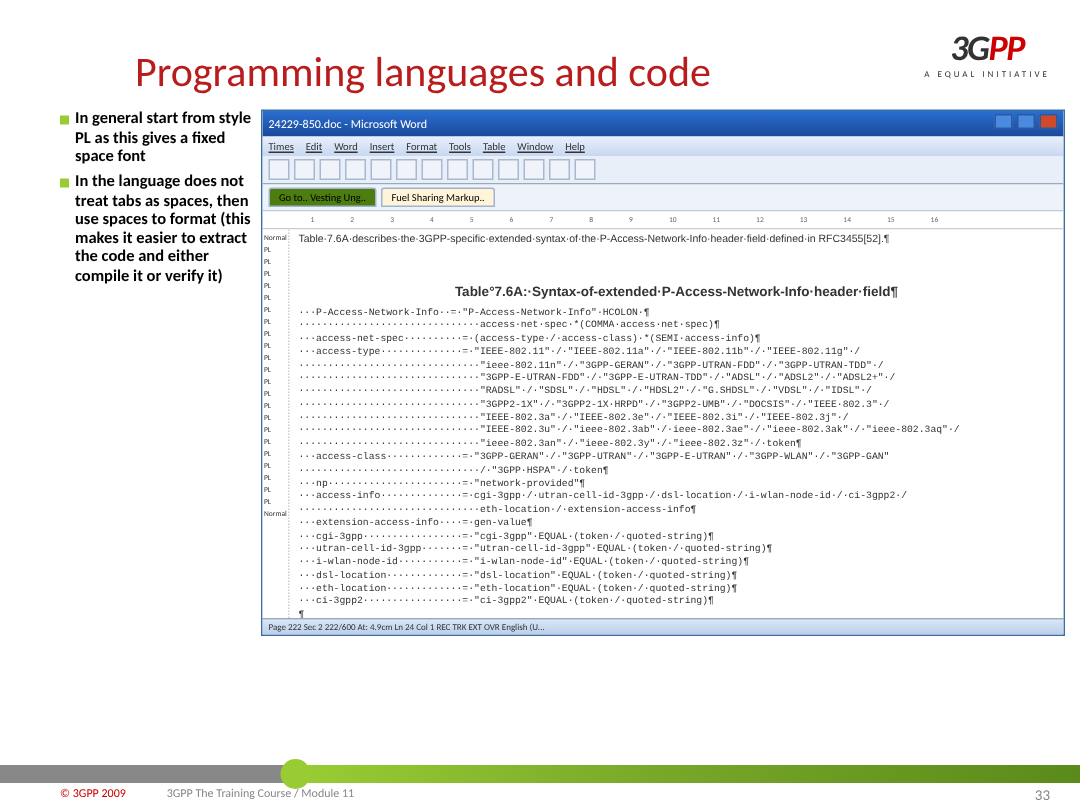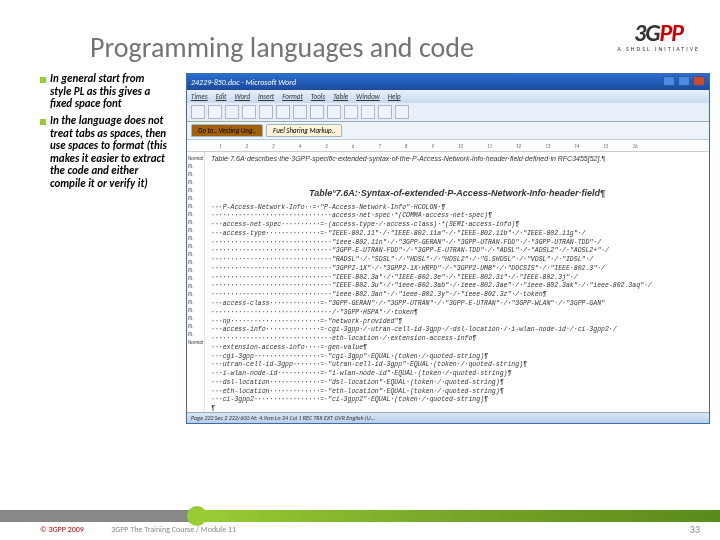--- a/index.html
+++ b/index.html
@@ -1,37 +1,37 @@
 <!DOCTYPE html>
 <html><head>
 <meta charset="utf-8">
 <style>
   * { box-sizing: border-box; margin: 0; padding: 0; }
   body { width: 720px; height: 540px; background: #fff; font-family: Calibri, Arial, sans-serif; position: relative; overflow: hidden; }
-  .slide-title { font-size: 28px; font-weight: 400; color: #737373; padding: 30px 16px 0 90px; }
+  .slide-title { font-size: 28px; font-weight: 400; color: #b91c1c; padding: 30px 16px 0 90px; }
   .logo { position: absolute; top: 18px; right: 20px; text-align: center; }
   .logo-main { font-size: 24px; font-weight: bold; font-style: italic; color: #333; letter-spacing: -1px; }
   .logo-main .red { color: #c00; }
   .logo-sub { font-size: 6px; letter-spacing: 2px; color: #333; margin-top: -2px; }
-  .content { display: flex; padding: 8px 10px 0 40px; gap: 18px; font-style: italic; }
+  .content { display: flex; padding: 8px 10px 0 40px; gap: 6px; }
   .bullets { width: 128px; font-size: 11px; line-height: 1.15; }
   .bullets ul { list-style: none; }
   .bullets li { margin-bottom: 4px; padding-left: 10px; position: relative; font-weight: 600; }
   .bullets li:before { content: ""; position: absolute; left: 0; top: 4px; width: 6px; height: 6px; background: #9c3; }
   .word-window { flex: 1; border: 1px solid #3a6ea5; background: #fff; font-size: 7px; height: 351px; overflow: hidden; display: flex; flex-direction: column; }
   .word-titlebar { background: linear-gradient(#2a6dd0, #1a4a9c); color: #fff; padding: 2px 4px; display: flex; align-items: center; justify-content: space-between; font-size: 8px; }
   .word-titlebar .icons span { display: inline-block; width: 12px; height: 10px; background: #4a8ae0; margin-left: 1px; border: 1px solid #2a5a9c; }
   .word-menubar { background: linear-gradient(#e8f0fc, #c8d8f0); padding: 2px 4px; font-size: 7px; color: #333; }
   .word-menubar span { margin-right: 8px; text-decoration: underline; }
   .word-toolbar { background: linear-gradient(#e0ecf8, #c0d4ec); padding: 2px 4px; border-bottom: 1px solid #9ab; display: flex; align-items: center; gap: 3px; font-size: 7px; }
   .tb-btn { width: 14px; height: 14px; background: #f0f4fa; border: 1px solid #a8b8d0; display: inline-block; }
   .tb-field { background: #fff; border: 1px solid #7a9cc0; padding: 0 3px; height: 12px; display: inline-flex; align-items: center; }
   .word-toolbar2 { background: #e8eff8; padding: 2px 4px; border-bottom: 1px solid #9ab; display: flex; gap: 3px; font-size: 7px; }
   .word-toolbar3 { background: #eef3fa; padding: 2px 4px; border-bottom: 1px solid #bcd; display: flex; gap: 3px; font-size: 7px; }
-  .word-tab { background: #a16207; border: 1px solid #a0b4d0; padding: 1px 6px; border-radius: 2px 2px 0 0; }
+  .word-tab { background: #4d7c0f; border: 1px solid #a0b4d0; padding: 1px 6px; border-radius: 2px 2px 0 0; }
   .word-tab.active { background: #fff4d8; }
   .word-ruler { height: 12px; background: #fff; border-bottom: 1px solid #ccc; display: flex; align-items: center; padding: 0 20px; font-size: 5px; color: #666; }
   .word-ruler span { margin: 0 12px; }
   .word-body { flex: 1; background: #fff; display: flex; overflow: hidden; }
   .word-gutter { width: 18px; background: #fff; border-right: 1px dotted #ccc; font-size: 5px; color: #333; padding: 2px 1px; line-height: 8px; }
   .word-doc { flex: 1; padding: 2px 6px; font-family: "Courier New", monospace; font-size: 6.5px; line-height: 1.35; color: #333; overflow: hidden; }
   .doc-heading { font-family: Arial; font-weight: bold; font-size: 9px; text-align: center; margin: 24px 0 4px; }
   .doc-prose { font-family: Arial; font-size: 7px; margin-bottom: 4px; }
   .doc-code { white-space: pre; }
   .doc-footnote { font-family: Arial; font-size: 7px; margin-top: 6px; text-align: center; }
@@ -41,21 +41,21 @@
   .footer-band:before { content: ""; position: absolute; left: 26%; top: -4px; width: 20px; height: 20px; background: #9c3; border-radius: 50%; }
   .footer-text { font-size: 8px; color: #c00; padding: 2px 0 0 40px; }
   .footer-text .grey { color: #888; margin-left: 20px; }
   .pagenum { position: absolute; bottom: 4px; right: 20px; font-size: 10px; color: #888; }
 </style>
 </head>
 <body>
 
 <div class="logo">
   <div class="logo-main"><span>3G</span><span class="red">PP</span></div>
-  <div class="logo-sub">A SHDSL INITIATIVE</div>
+  <div class="logo-sub">A EQUAL INITIATIVE</div>
 </div>
 
 <h1 class="slide-title">Programming languages and code</h1>
 
 <div class="content">
   <div class="bullets">
     <ul id="bullet-ul">
         <li>In general start from style PL as this gives a fixed space font</li>
         <li>In the language does not treat tabs as spaces, then use spaces to format (this makes it easier to extract the code and either compile it or verify it)</li>
       </ul>

